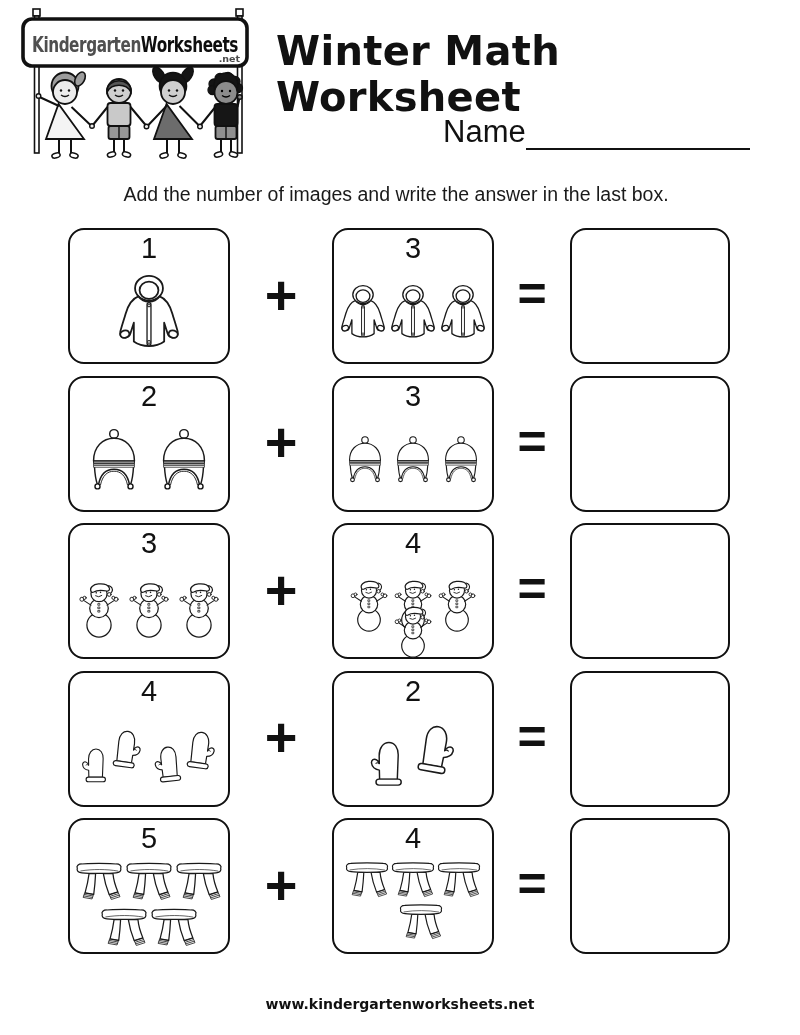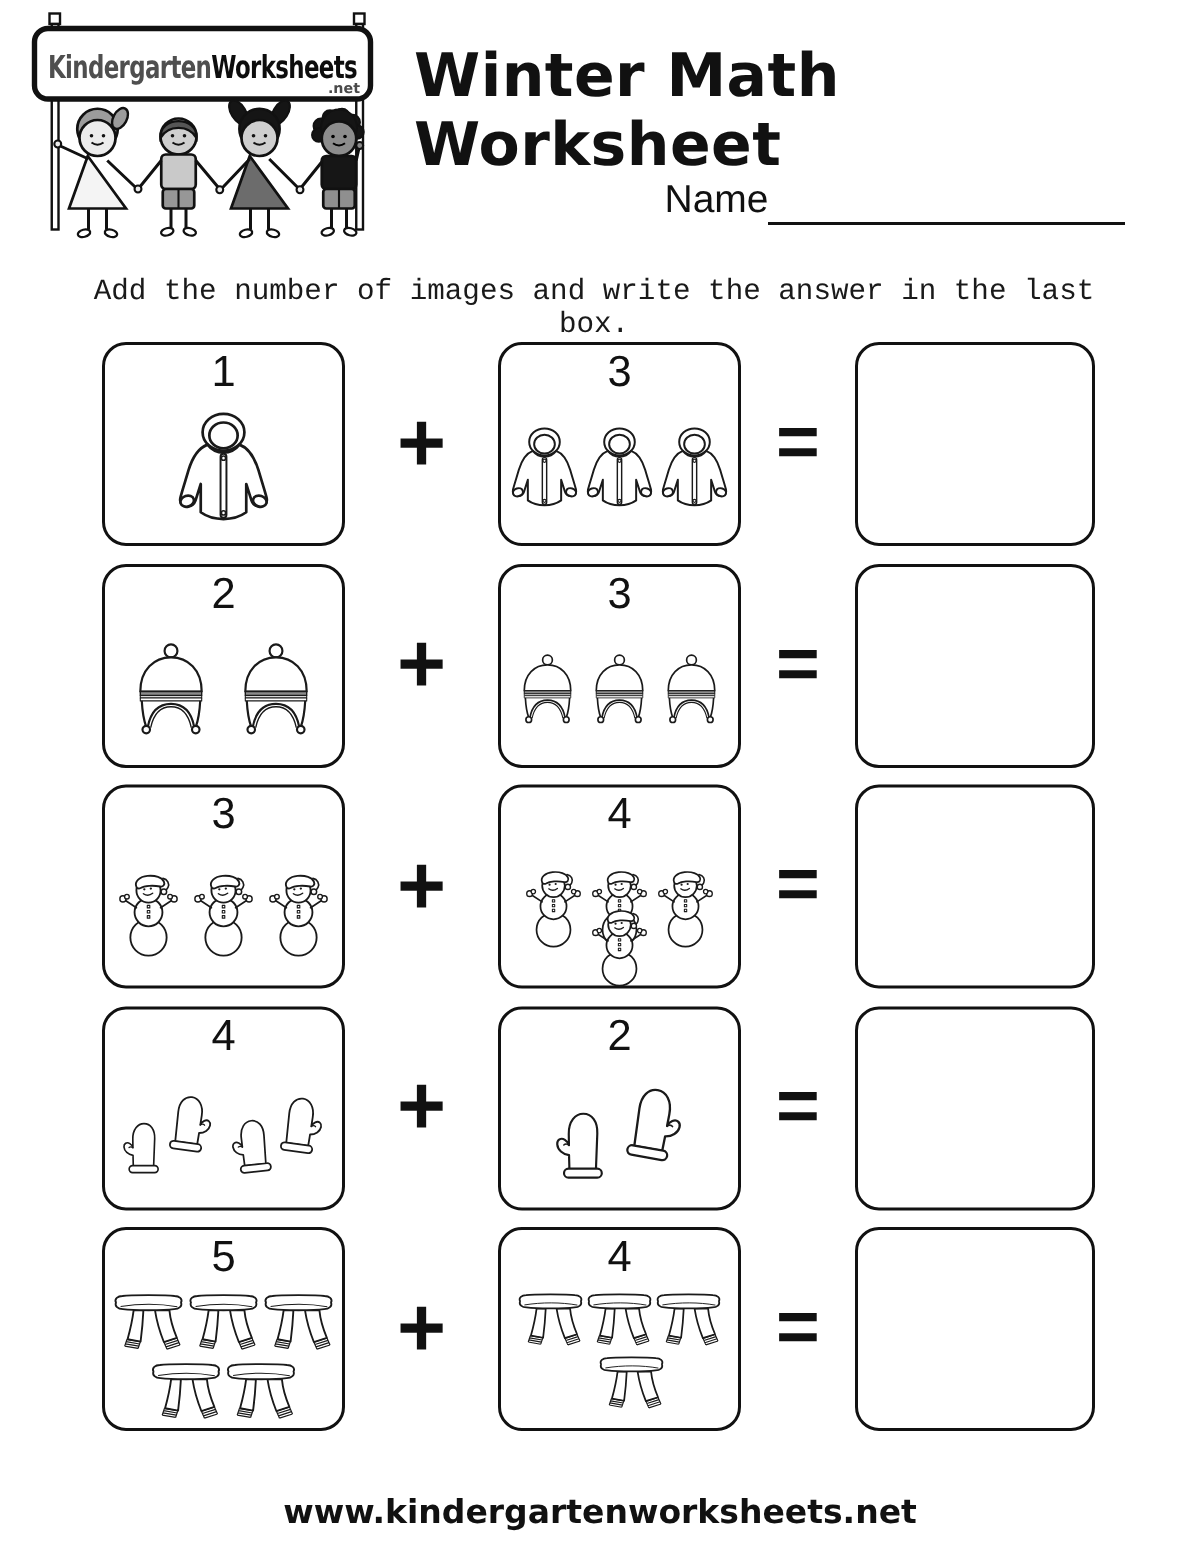--- a/index.html
+++ b/index.html
@@ -8,27 +8,27 @@
     width: 800px; height: 1035px; position: relative; overflow: hidden;
     font-family: "Liberation Sans", sans-serif; color:#111;
   }
   .logo { position:absolute; left:18px; top:6px; }
   .title {
     position:absolute; left:276px; top:28px;
     font-family:"DejaVu Sans", sans-serif; font-size:40px; font-weight:600; letter-spacing:.3px;
   }
   .nameline {
     position:absolute; left:443px; top:114px; width:307px;
-    display:flex; align-items:flex-end; font-size:26px;
+    display:flex; align-items:flex-end; font-size:31px;
   }
   .nameline .label { line-height:36px; }
   .nameline .rule { flex:1; height:36px; border-bottom:2.4px solid #111; }
   .instruction {
     position:absolute; left:60px; top:183px; width:672px;
-    text-align:center; font-size:19.5px; color:#1a1a1a;font-family:Liberation Mono, monospace;
+    text-align:center; font-size:19.5px; color:#1a1a1a;
   }
   .rows { position:absolute; left:68px; top:228px; }
   .row { display:flex; height:136px; margin-bottom:11.5px; }
   .imgbox {
     width:162px; height:136px; border:2.6px solid #111; border-radius:16px;
     display:flex; flex-direction:column; padding-top:2px; background:#fff;
   }
   .num { text-align:center; font-size:29px; height:33px; line-height:33px; color:#111; }
   .icons {
     position:relative; flex:1; display:flex; flex-wrap:wrap;
@@ -42,21 +42,21 @@
   }
   .op.plus-cell { width:102px; font-size:56px; }
   .op.eq-cell   { width:76px;  font-size:50px; }
   .ansbox {
     width:160px; height:136px; border:2.6px solid #111; border-radius:16px;
     display:flex; align-items:center; justify-content:center;
     font-size:34px; background:#fff;
   }
   .footer {
     position:absolute; left:0; top:996px; width:800px; text-align:center;
-    font-family:"DejaVu Sans", sans-serif; font-weight:bold; font-size:22px; color:#111;
+    font-family:"DejaVu Sans", sans-serif; font-weight:bold; font-size:14px; color:#111;
   }
   .defs { position:absolute; width:0; height:0; overflow:hidden; }
 </style>
 </head>
 <body>
 
 <svg class="defs" aria-hidden="true">
   <defs>
     <symbol id="sym-coat" viewBox="0 0 100 100">
       <g fill="#fff" stroke="#1a1a1a" stroke-width="2.2" stroke-linejoin="round">

